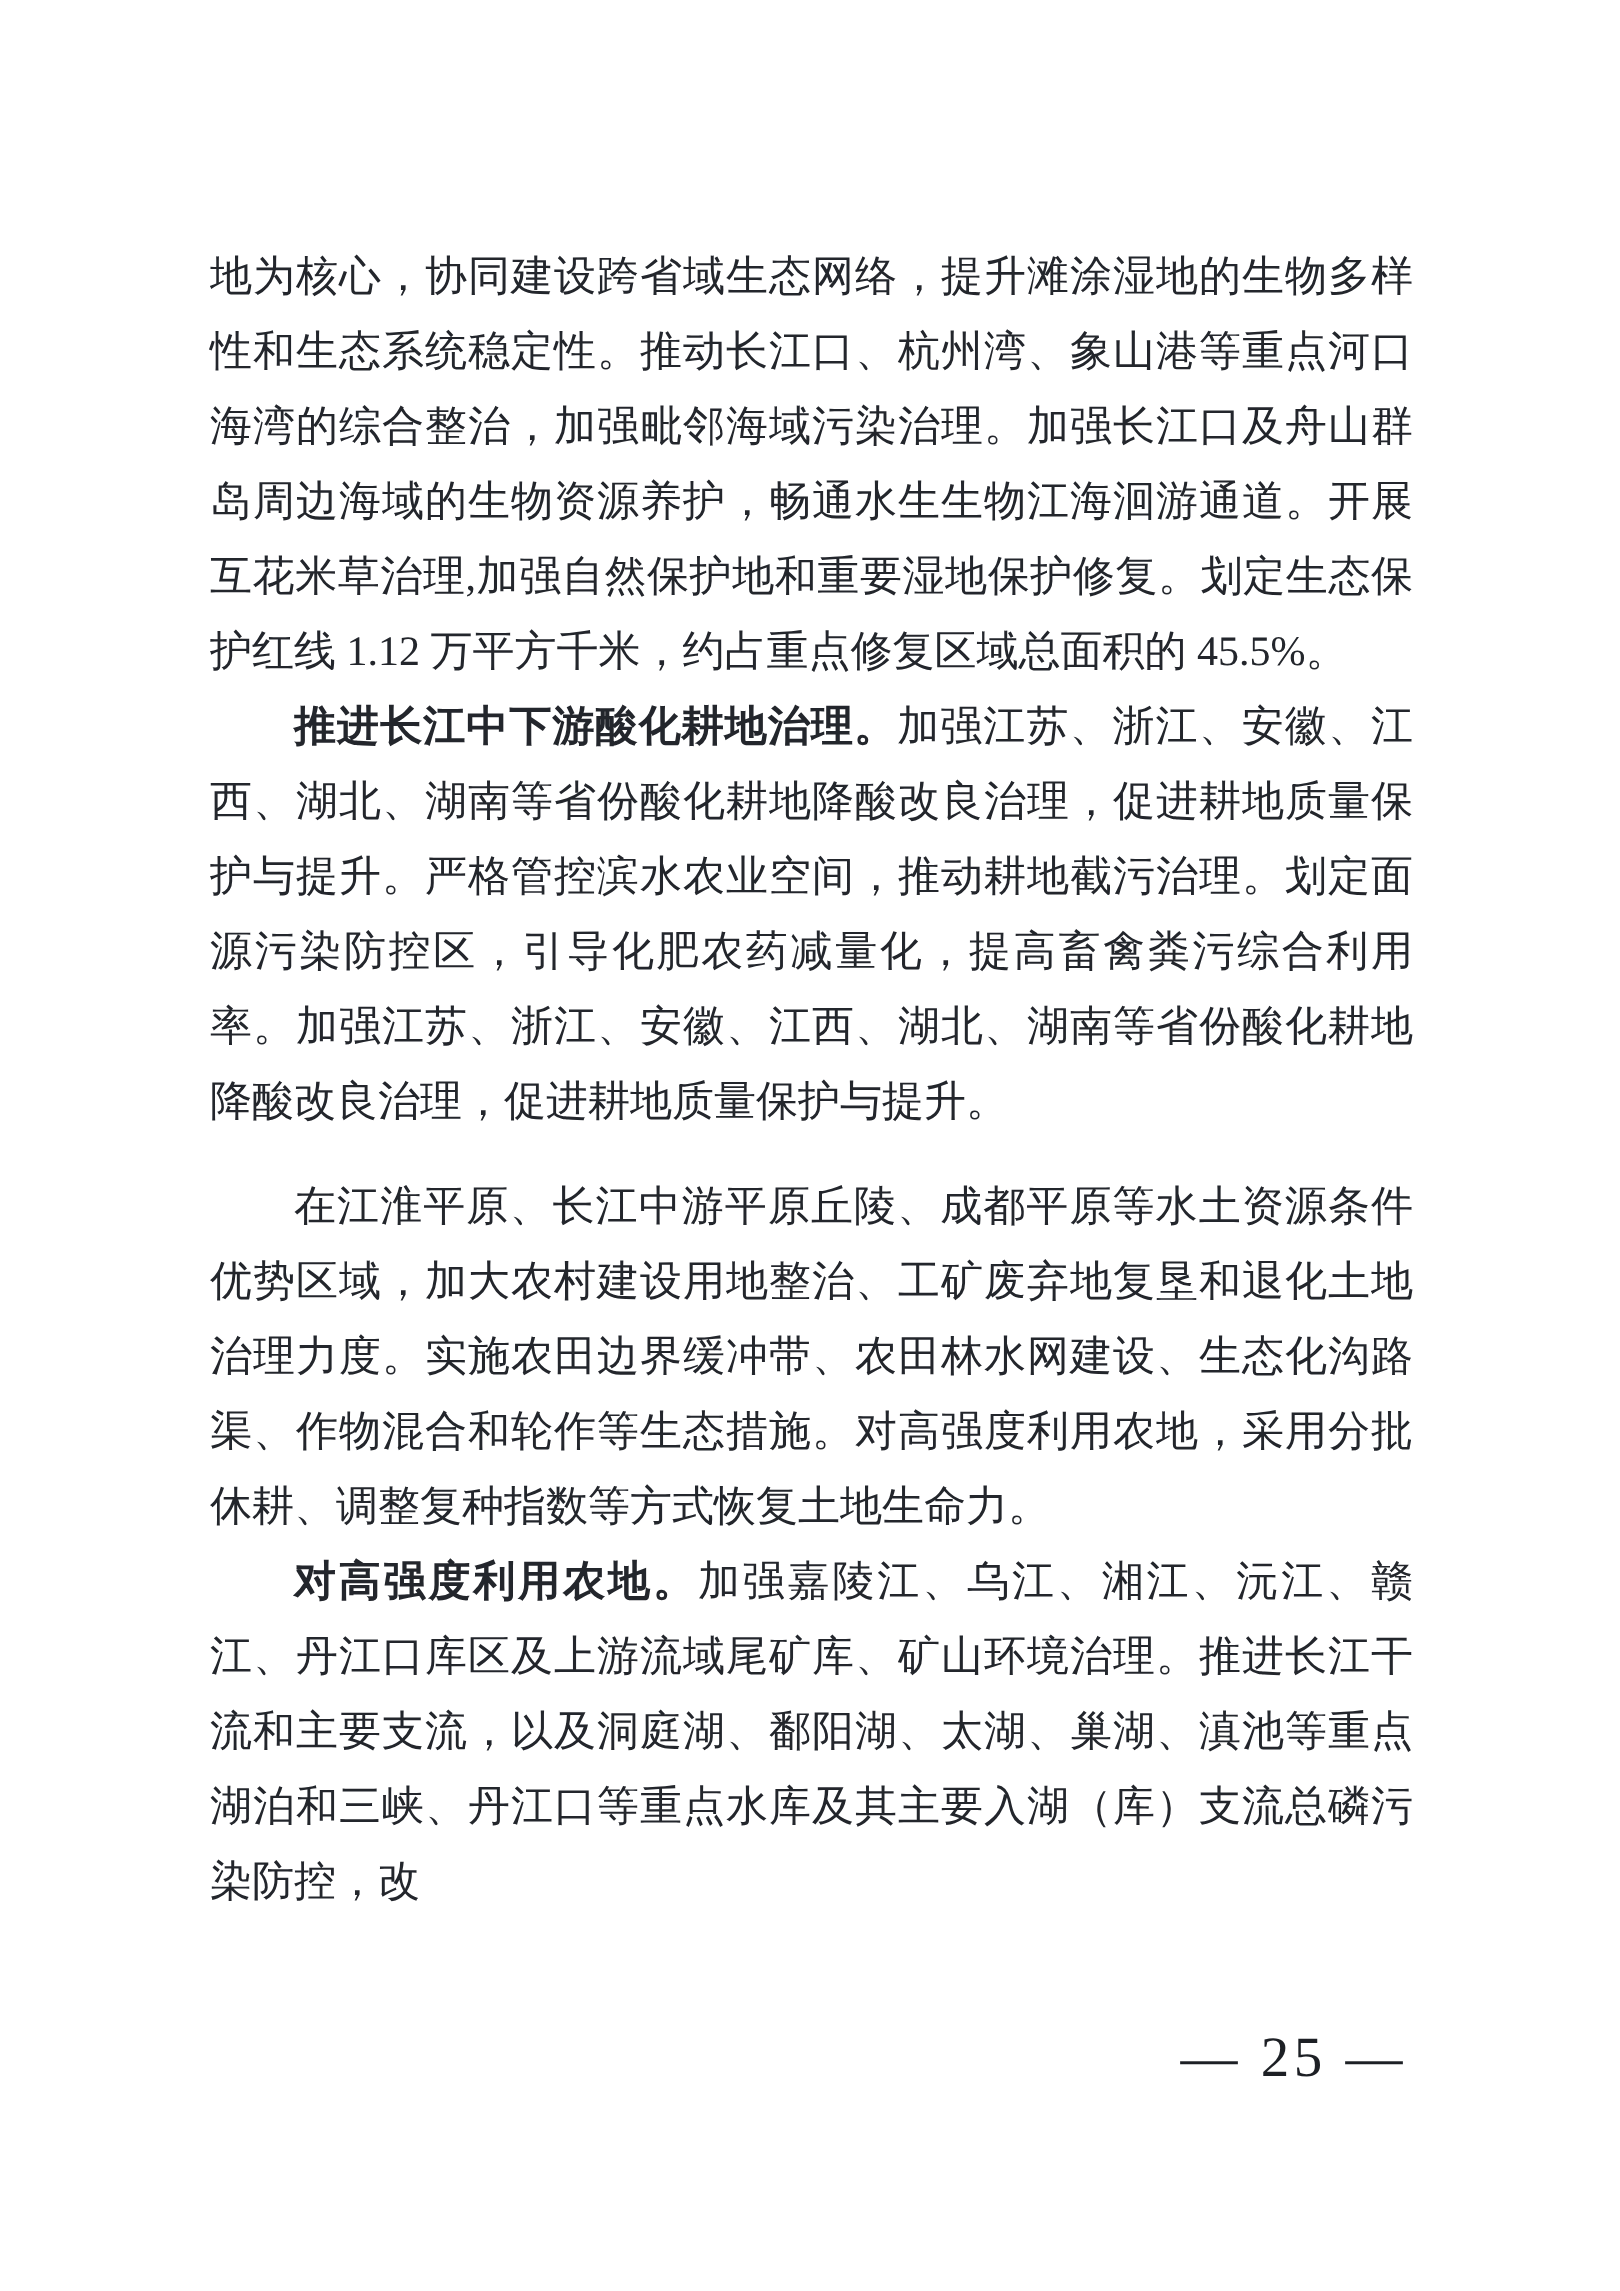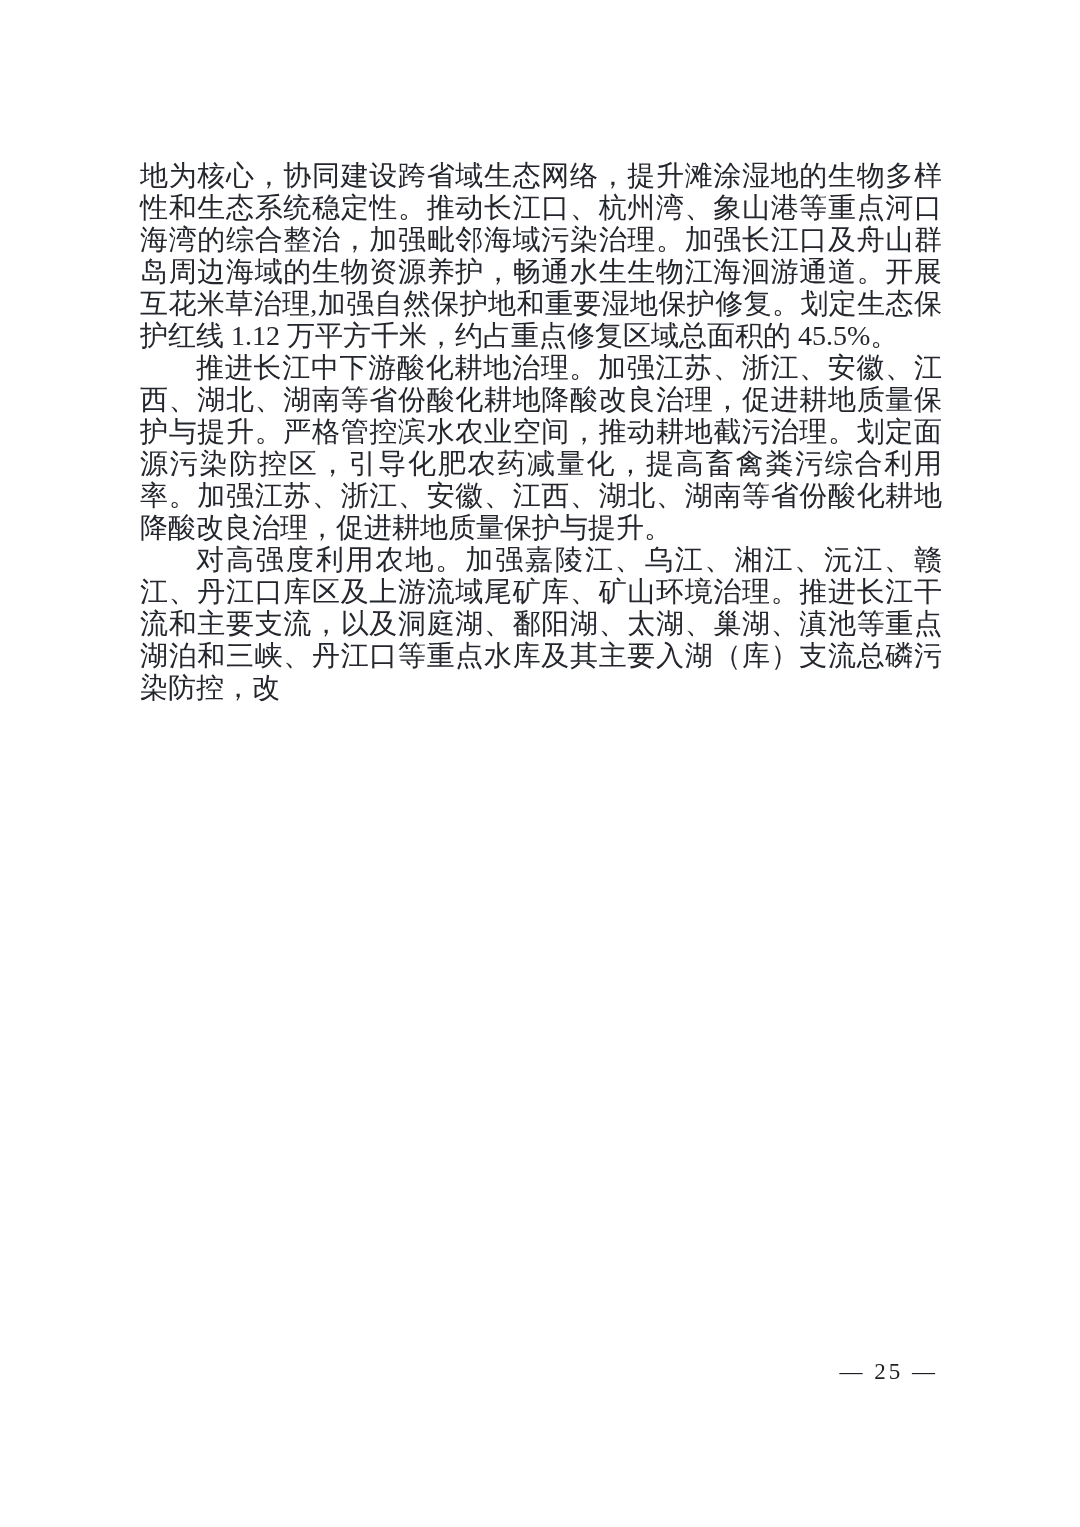--- a/index.html
+++ b/index.html
@@ -21,52 +21,53 @@
   }
   .doc-body {
     position: absolute;
     left: 140px;
     top: 160px;
     width: 802px;
   }
   .doc-para {
     margin: 0;
     font-size: 28px;
-    line-height: 32px;
+    line-height: 50px;
     color: #23262c;
     text-align: justify;
     text-justify: inter-character;
     word-break: break-all;
   }
   .doc-para.indent {
     text-indent: 56px;
   }
   .doc-para.spaced {
     margin-top: 20px;
   }
   .seg-bold {
-    font-weight: 400;
+    font-weight: 700;
   }
   .page-footer {
     position: absolute;
     top: 1352px;
     right: 142px;
-    font-size: 23px;
+    font-size: 38px;
     line-height: 40px;
     color: #1d2025;
     letter-spacing: 3px;
     white-space: nowrap;
   }
 </style>
 </head>
 <body>
 
 <div class="page">
 
   <div class="doc-body" id="doc-body">
       <p class="doc-para" style="color: rgb(35, 38, 44);"><span class="seg-regular">地为核心，协同建设跨省域生态网络，提升滩涂湿地的生物多样性和生态系统稳定性。推动长江口、杭州湾、象山港等重点河口海湾的综合整治，加强毗邻海域污染治理。加强长江口及舟山群岛周边海域的生物资源养护，畅通水生生物江海洄游通道。开展互花米草治理,加强自然保护地和重要湿地保护修复。划定生态保护红线 1.12 万平方千米，约占重点修复区域总面积的 45.5%。</span></p>
       <p class="doc-para indent" style="color: rgb(35, 38, 44);"><span class="seg-bold">推进长江中下游酸化耕地治理。</span><span class="seg-regular">加强江苏、浙江、安徽、江西、湖北、湖南等省份酸化耕地降酸改良治理，促进耕地质量保护与提升。严格管控滨水农业空间，推动耕地截污治理。划定面源污染防控区，引导化肥农药减量化，提高畜禽粪污综合利用率。加强江苏、浙江、安徽、江西、湖北、湖南等省份酸化耕地降酸改良治理，促进耕地质量保护与提升。</span></p>
+      <p class="doc-para indent spaced" style="color: rgb(35, 38, 44);"><span class="seg-regular">在江淮平原、长江中游平原丘陵、成都平原等水土资源条件优势区域，加大农村建设用地整治、工矿废弃地复垦和退化土地治理力度。实施农田边界缓冲带、农田林水网建设、生态化沟路渠、作物混合和轮作等生态措施。对高强度利用农地，采用分批休耕、调整复种指数等方式恢复土地生命力。</span></p>
       <p class="doc-para indent" style="color: rgb(35, 38, 44);"><span class="seg-bold">对高强度利用农地。</span><span class="seg-regular">加强嘉陵江、乌江、湘江、沅江、赣江、丹江口库区及上游流域尾矿库、矿山环境治理。推进长江干流和主要支流，以及洞庭湖、鄱阳湖、太湖、巢湖、滇池等重点湖泊和三峡、丹江口等重点水库及其主要入湖（库）支流总磷污染防控，改</span></p>
     </div>
 
   <div class="page-footer">— 25 —</div>
 
 </div>
 
 </body></html>

